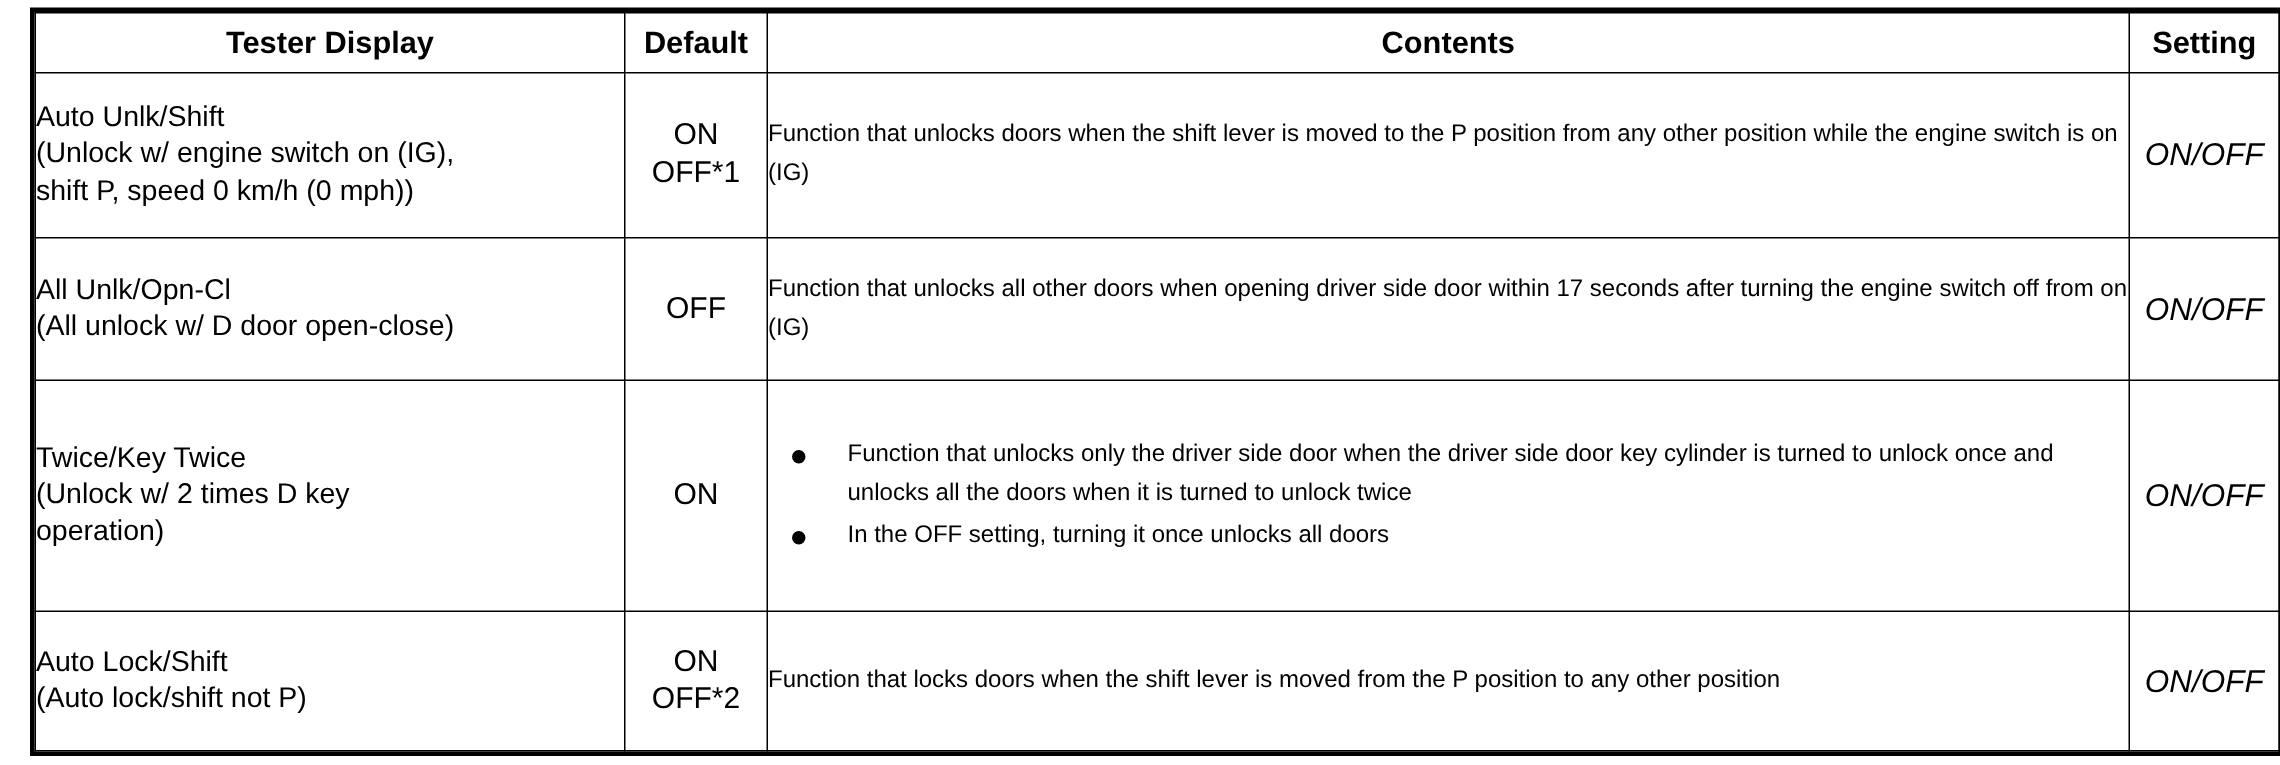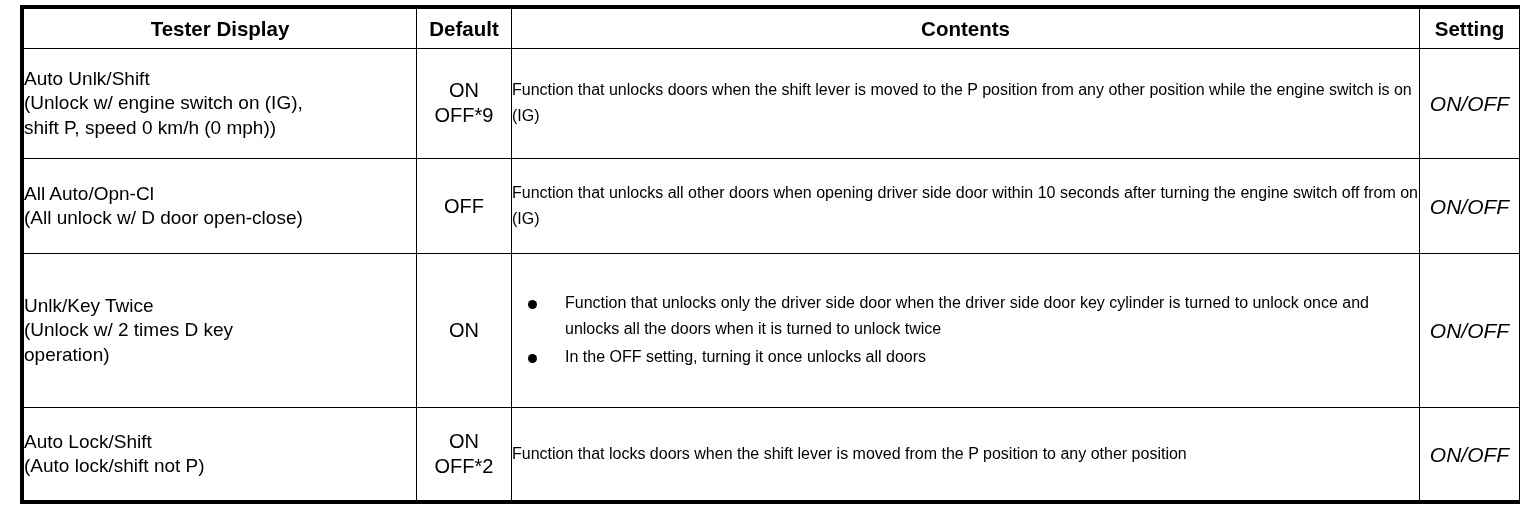--- a/index.html
+++ b/index.html
@@ -140,45 +140,45 @@
     <tbody>
 
       <tr class="r0">
         <td class="tester">
           <span class="ln">Auto Unlk/Shift</span>
           <span class="ln">(Unlock w/ engine switch on (IG),</span>
           <span class="ln">shift P, speed 0 km/h (0 mph))</span>
         </td>
         <td class="default">
           <span class="ln">ON</span>
-          <span class="ln">OFF*9</span>
+          <span class="ln">OFF*1</span>
         </td>
         <td class="contents">
           <span class="para">Function that unlocks doors when the shift lever is moved to the P position from any other position while the engine switch is on (IG)</span>
         </td>
         <td class="setting">ON/OFF</td>
       </tr>
 
       <tr class="r1">
         <td class="tester">
-          <span class="ln">All Auto/Opn-Cl</span>
+          <span class="ln">All Unlk/Opn-Cl</span>
           <span class="ln">(All unlock w/ D door open-close)</span>
         </td>
         <td class="default">
           <span class="ln">OFF</span>
         </td>
         <td class="contents">
-          <span class="para">Function that unlocks all other doors when opening driver side door within 10 seconds after turning the engine switch off from on (IG)</span>
+          <span class="para">Function that unlocks all other doors when opening driver side door within 17 seconds after turning the engine switch off from on (IG)</span>
         </td>
         <td class="setting">ON/OFF</td>
       </tr>
 
       <tr class="r2">
         <td class="tester">
-          <span class="ln">Unlk/Key Twice</span>
+          <span class="ln">Twice/Key Twice</span>
           <span class="ln">(Unlock w/ 2 times D key</span>
           <span class="ln">operation)</span>
         </td>
         <td class="default">
           <span class="ln">ON</span>
         </td>
         <td class="contents">
           <ul class="bullets">
             <li>
               <span class="dot"></span>

